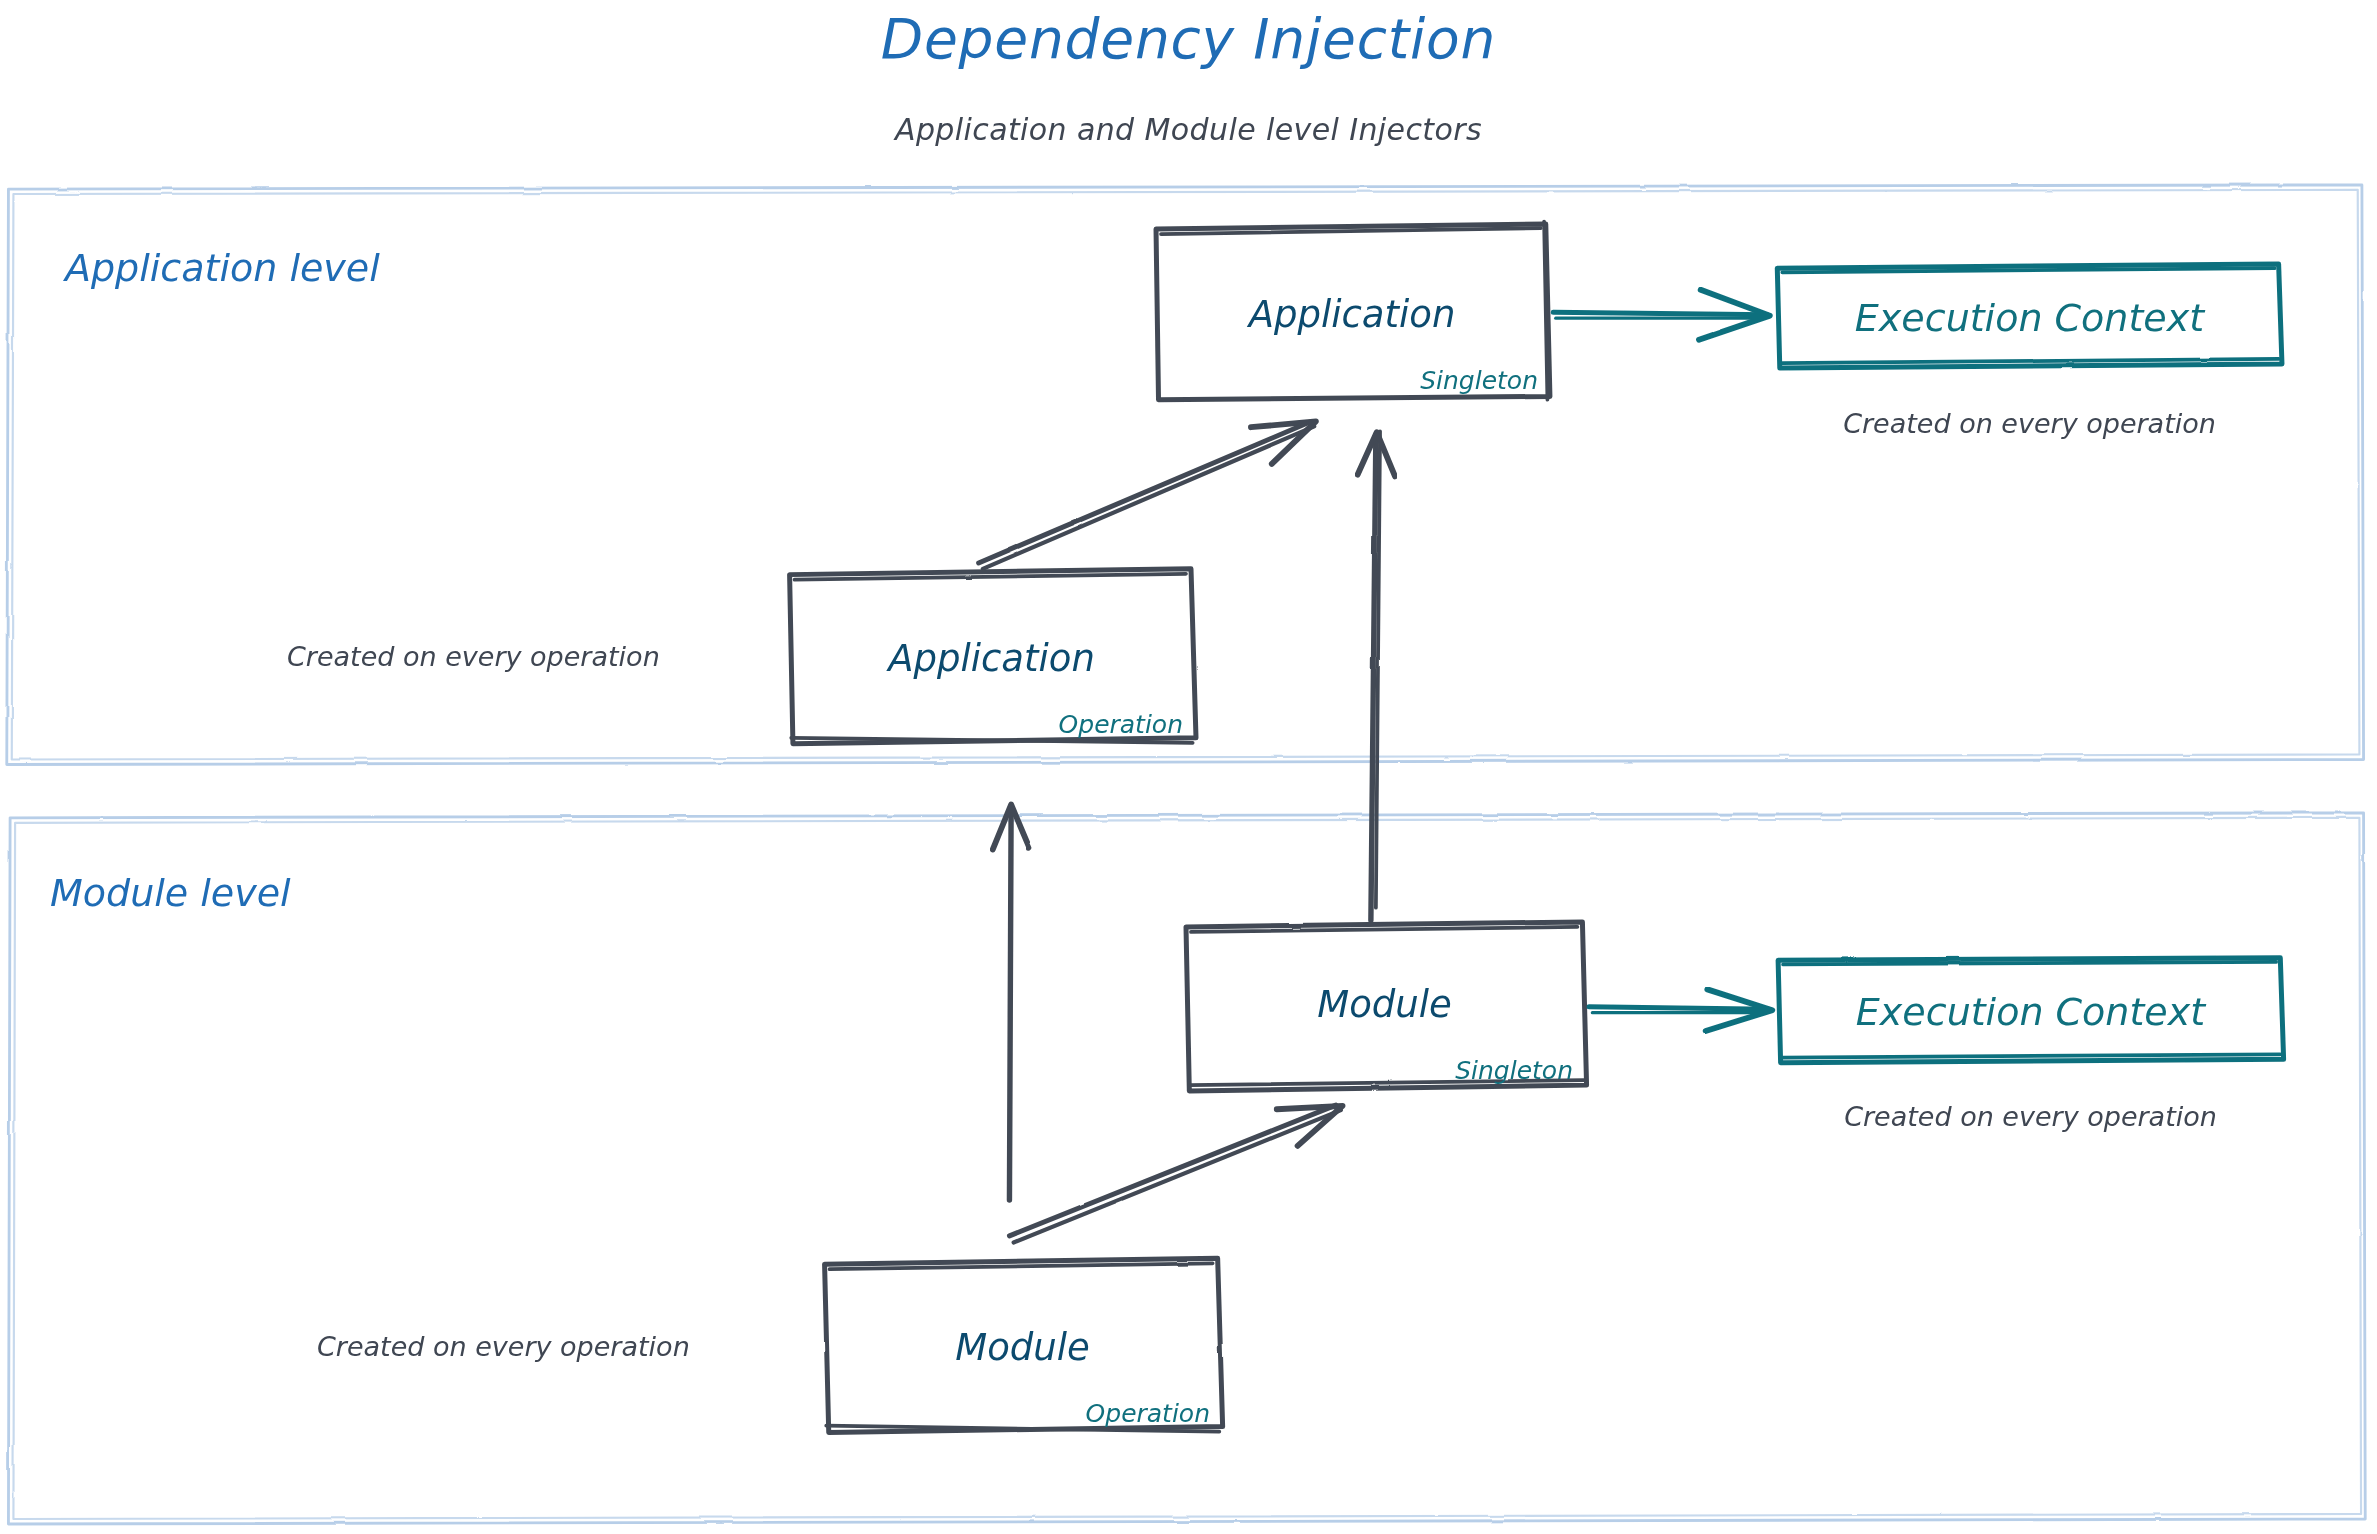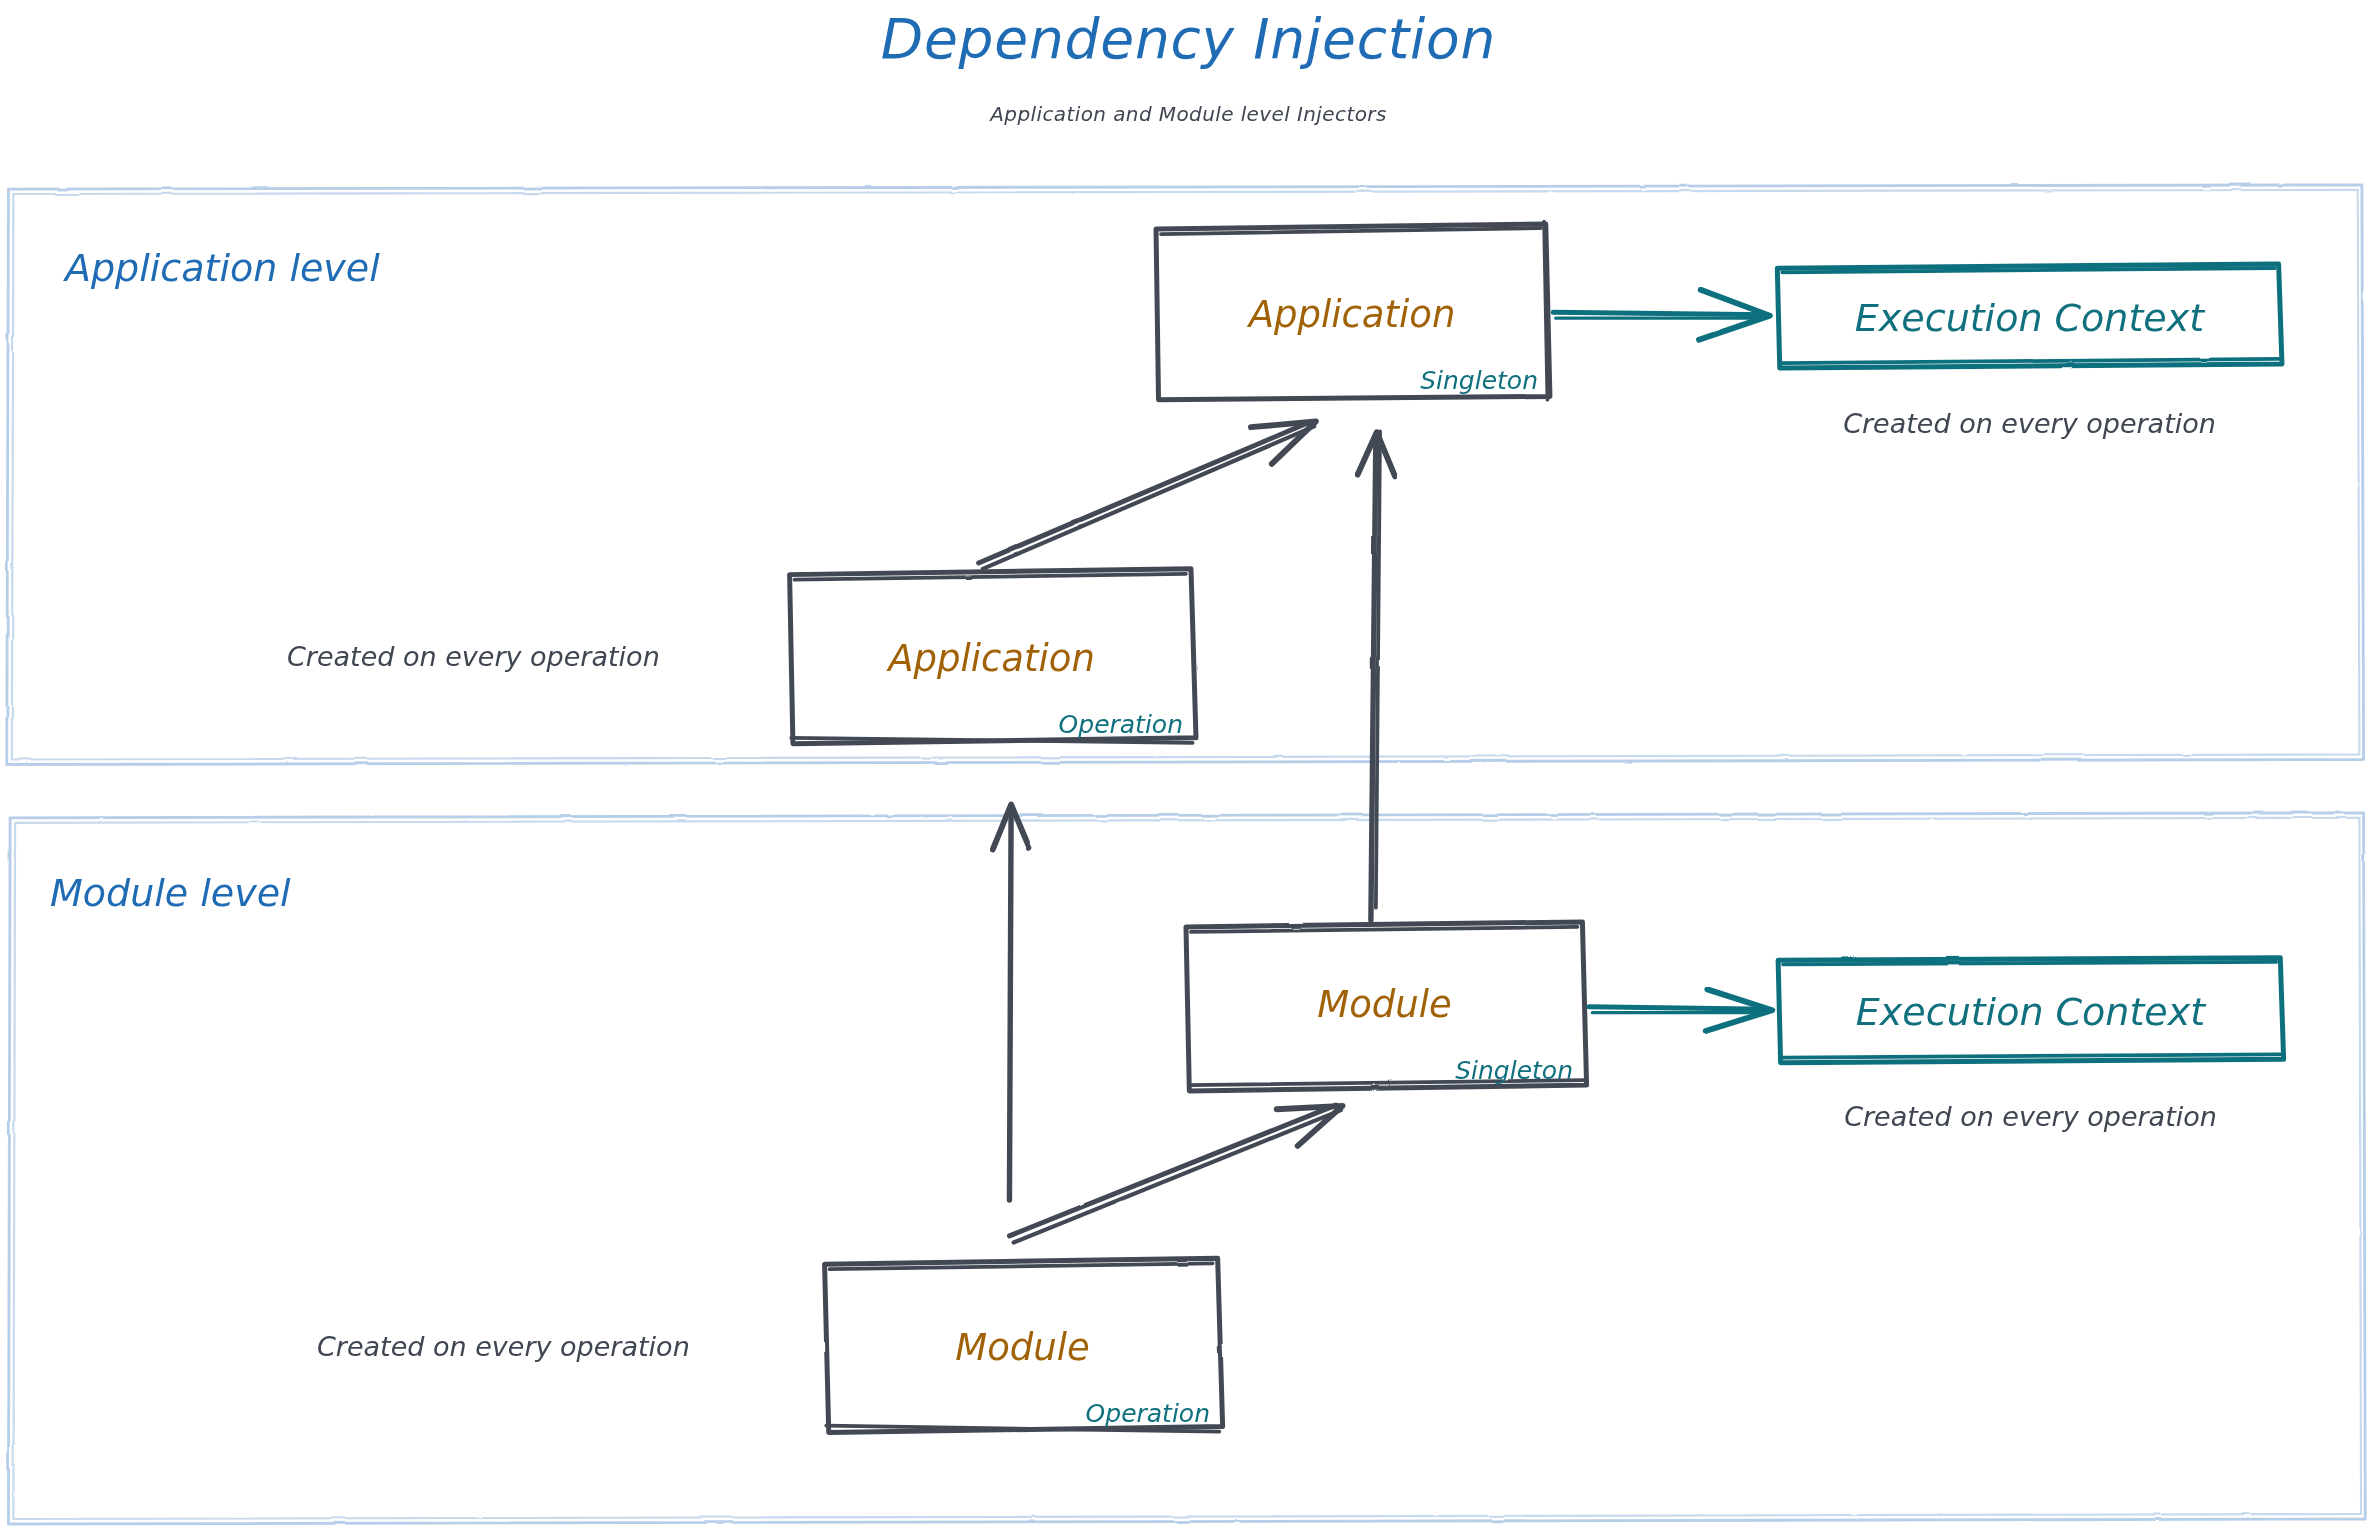--- a/index.html
+++ b/index.html
@@ -41,40 +41,40 @@
     left: 0; top: 6.7px; width: 2377px;
     text-align: center;
     font-size: 55px;
     color: #1f6cb5;
     font-style: italic;
     font-weight: 500;
     letter-spacing: 0.8px;
     white-space: nowrap;
   }
   .subtitle {
-    left: 0; top: 102px; width: 2377px;
+    left: 0; top: 112px; width: 2377px;
     text-align: center;
-    font-size: 20px;
+    font-size: 30px;
     color: #3f4652;
     font-style: italic;
     letter-spacing: 0.4px;
   }
 
   
   .section-label {
     font-size: 38px;
     color: #1f6cb5;
     font-style: italic;
     font-weight: 500;
   }
 
   
   .node-title {
     font-size: 37px;
-    color: #a16207;
+    color: #0c4a6e;
     font-style: italic;
   }
   .node-badge {
     font-size: 25px;
     color: #10707e;
     font-style: italic;
     margin-top: 16px;
   }
   .ec-title {
     font-size: 38px;

